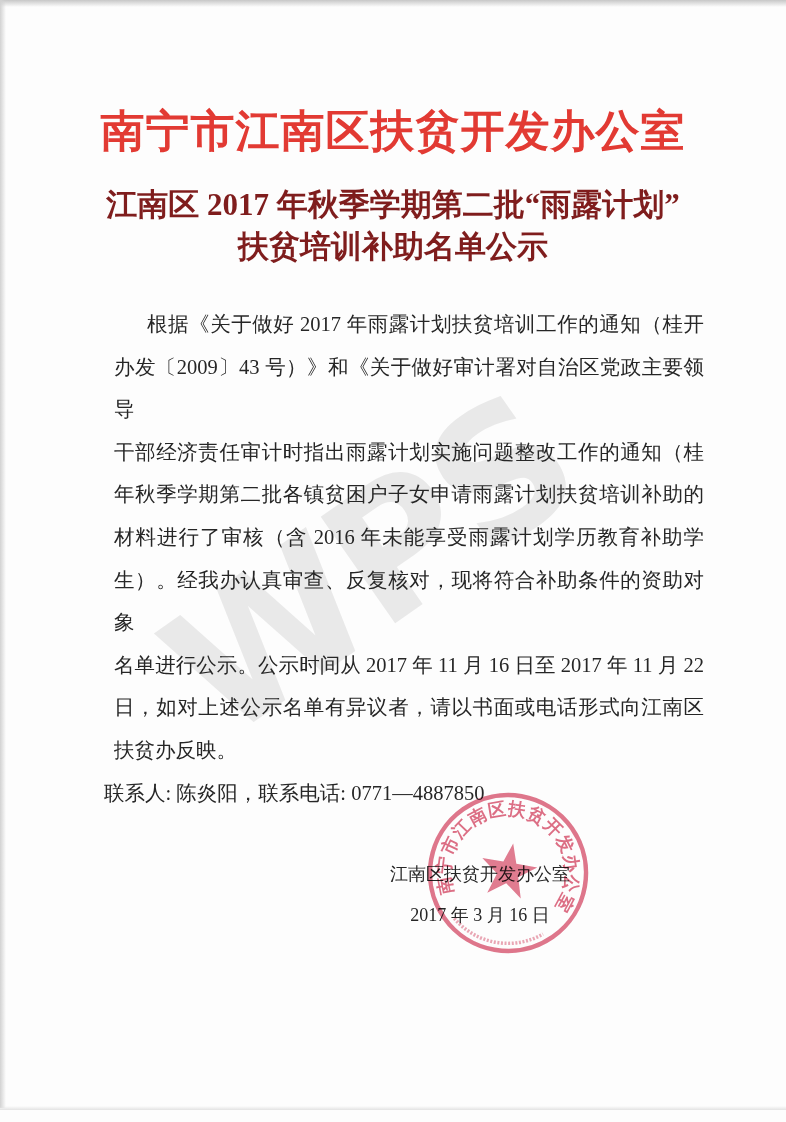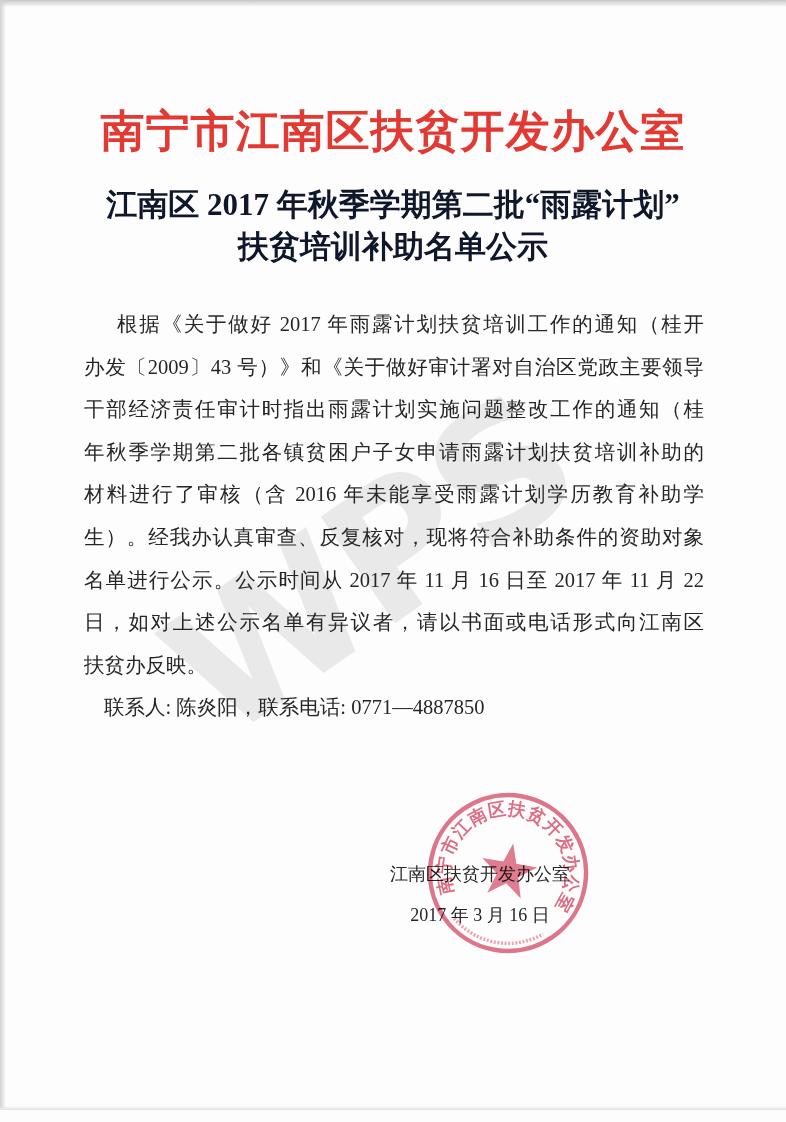--- a/index.html
+++ b/index.html
@@ -44,29 +44,29 @@
     text-align: center;
     font-size: 44px; font-weight: bold;
     letter-spacing: 1px;
     color: var(--title-red, #e23a33);
   }
   .doc-title {
     position: absolute; top: 184px; left: 0; width: 786px;
     text-align: center;
     font-size: 31px; font-weight: bold;
     line-height: 42px;
-    color: #0f172a;
+    color: #7f1d1d;
   }
   .body-text {
     position: absolute; top: 303px; left: 84px; width: 620px;
     font-size: 20.5px;
     line-height: 42.6px;
     color: var(--body-ink, #262626);
   }
-  .line { text-align: justify; text-align-last: justify; }
+  .line { text-align: justify; text-align-last: justify; margin-left: 30px; }
   .line.first { text-indent: 33px; }
   .line.last  { text-align-last: left; }
   .contact { text-align: left; text-indent: 20px; }
 
   .sign-block {
     position: absolute; top: 854px; left: 366px; width: 228px;
     text-align: center;
     font-size: 18px;
     line-height: 41px;
     color: var(--body-ink, #262626);

